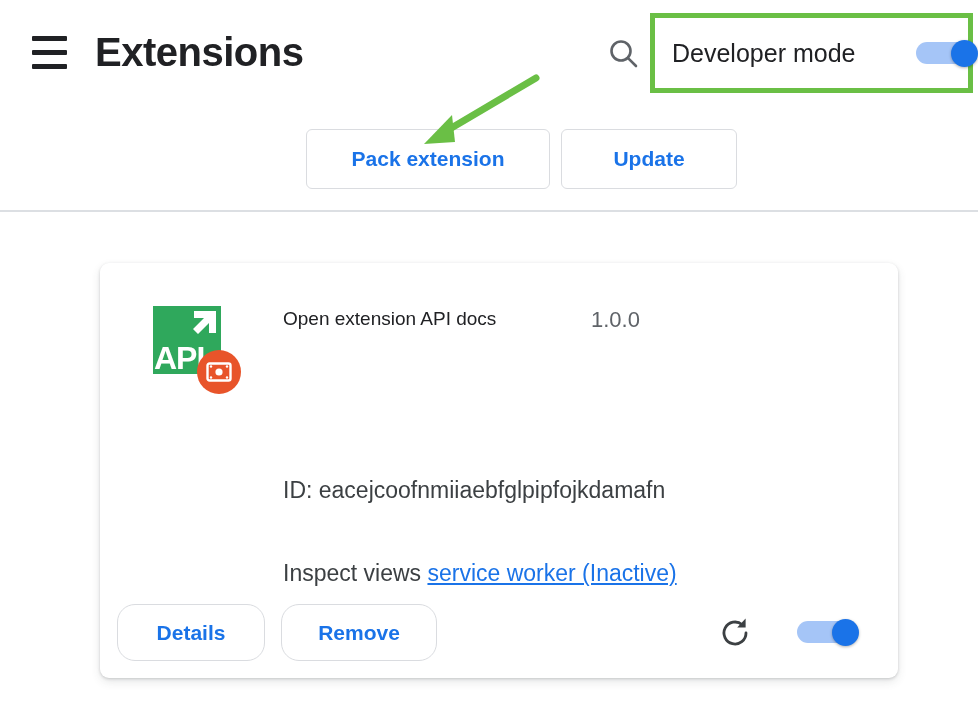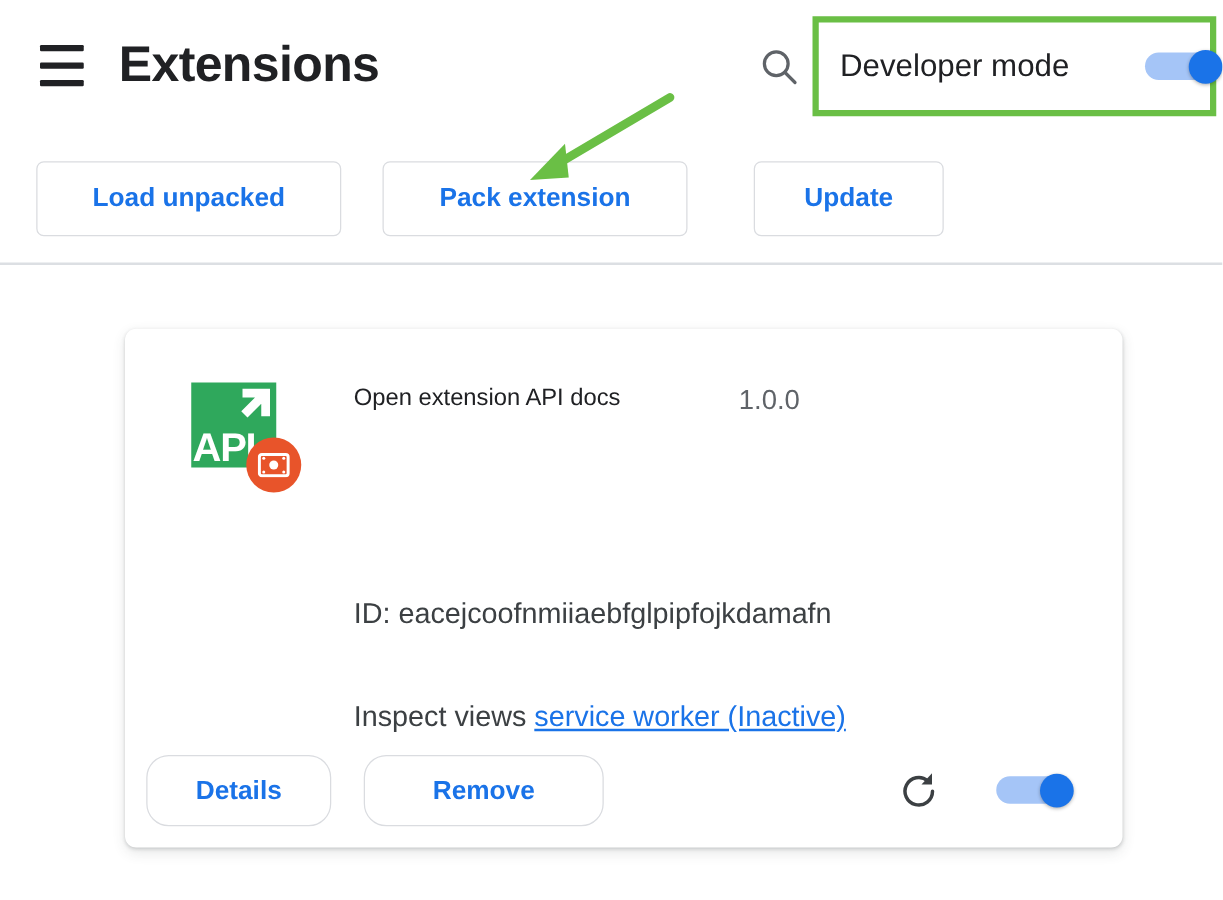--- a/index.html
+++ b/index.html
@@ -131,21 +131,21 @@
     font-weight: bold;
     font-family: "Liberation Sans", sans-serif;
     display: flex;
     align-items: center;
     justify-content: center;
     cursor: pointer;
     padding: 0;
   }
   .btn-load   { left: 29px;  width: 244px; }
   .btn-pack   { left: 306px; width: 244px; }
-  .btn-update { left: 603px; width: 152px; }
+  .btn-update { left: 561px; width: 176px; }
 
   
   .arrow-anno {
     position: absolute;
     left: 400px; top: 68px;
     width: 160px; height: 88px;
     pointer-events: none;
   }
 
   
@@ -237,21 +237,21 @@
     font-size: 21px;
     font-weight: bold;
     font-family: "Liberation Sans", sans-serif;
     display: flex;
     align-items: center;
     justify-content: center;
     cursor: pointer;
     padding: 0;
   }
   .btn-details { left: 17px;  width: 148px; }
-  .btn-remove  { left: 191px; width: 192px; }
+  .btn-remove  { left: 181px; width: 156px; }
   .reload-icon {
     position: absolute;
     left: 618px; top: 353px;
     width: 34px; height: 34px;
     cursor: pointer;
   }
   .card-toggle {
     position: absolute;
     left: 697px; top: 356px;
   }
@@ -284,21 +284,20 @@
       <div class="devmode-label">Developer mode</div>
       <div class="toggle">
         <div class="track"></div>
         <div class="knob"></div>
       </div>
     </div>
 
   </div>
 
   <div class="btn-row">
-    <button class="btn btn-load">Load unpacked</button>
     <button class="btn btn-pack">Pack extension</button>
     <button class="btn btn-update">Update</button>
   </div>
 
   <div class="arrow-anno">
     <svg width="160" height="88" viewBox="0 0 160 88" aria-hidden="true">
       <line x1="136" y1="10" x2="48" y2="62" stroke="#6abf45" stroke-width="7" stroke-linecap="round"></line>
       <polygon points="24,76 52,47 55,74" fill="#6abf45"></polygon>
     </svg>
   </div>

